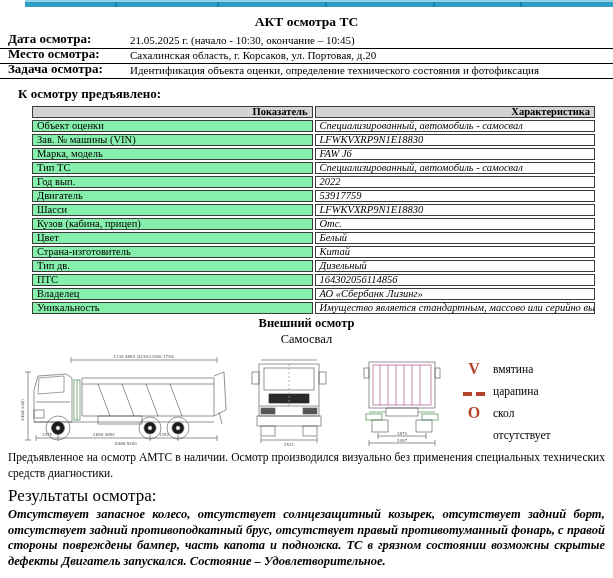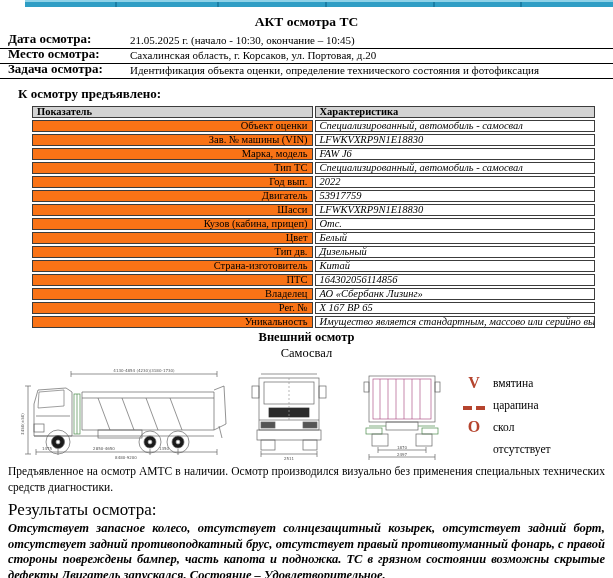--- a/index.html
+++ b/index.html
@@ -31,22 +31,22 @@
 
   table.spec {
     margin-left:30px; width:567px; table-layout:fixed;
     border-collapse:separate; border-spacing:2px;
     font-size:10.5px;
   }
   table.spec th, table.spec td {
     border:1px solid #3c3c3c; padding:0 4px; height:10px; line-height:10px;
     overflow:hidden; white-space:nowrap;
   }
-  table.spec th { background:#d3d3d3; font-weight:bold; text-align:left; }
-  table.spec td.lbl { background:#f97316; width:202px; text-align:right; }
+  table.spec th { background:#d3d3d3; font-weight:bold; text-align:right; }
+  table.spec td.lbl { background:#86efac; width:202px; text-align:left; }
   table.spec td.val { background:#ffffff;font-style:italic; }
 
   .insp-title { text-align:center; font-weight:bold; font-size:12.5px; }
   .insp-sub   { text-align:center; font-size:12.5px; margin-top:1px; }
 
   .diagram-row { position:relative; height:96px; margin-top:3px; }
   .svg-side  { position:absolute; left:14px;  top:0; }
   .svg-front { position:absolute; left:243px; top:2px; }
   .svg-rear  { position:absolute; left:356px; top:2px; }
   .legend { position:absolute; left:455px; top:8px; width:150px; }
@@ -130,38 +130,34 @@
       </tr>
   <tr>
         <td class="lbl">Кузов (кабина, прицеп)</td>
         <td class="val">Отс.</td>
       </tr>
   <tr>
         <td class="lbl">Цвет</td>
         <td class="val">Белый</td>
       </tr>
   <tr>
+        <td class="lbl">Страна-изготовитель</td>
+        <td class="val">Китай</td>
+      </tr>
+  <tr>
         <td class="lbl">Тип дв.</td>
         <td class="val">Дизельный</td>
       </tr>
   <tr>
-        <td class="lbl">Страна-изготовитель</td>
-        <td class="val">Китай</td>
-      </tr>
-  <tr>
         <td class="lbl">ПТС</td>
         <td class="val">164302056114856</td>
       </tr>
   <tr>
         <td class="lbl">Владелец</td>
         <td class="val">АО «Сбербанк Лизинг»</td>
-      </tr>
-  <tr>
-        <td class="lbl">Рег. №</td>
-        <td class="val">Х 167 ВР 65</td>
       </tr>
   <tr>
         <td class="lbl">Уникальность</td>
         <td class="val">Имущество является стандартным, массово или серийно выпускаемым</td>
       </tr>
 </tbody>
   </table>
 
 <div class="insp-title">Внешний осмотр</div>
 <div class="insp-sub">Самосвал</div>

